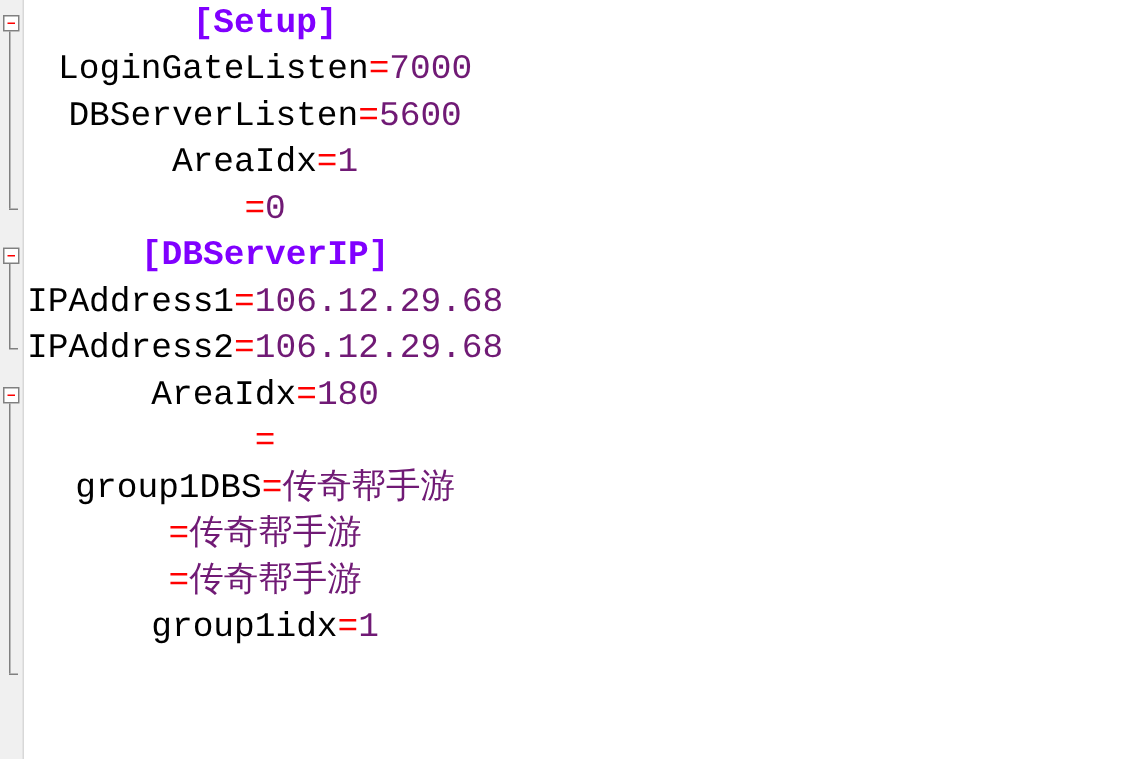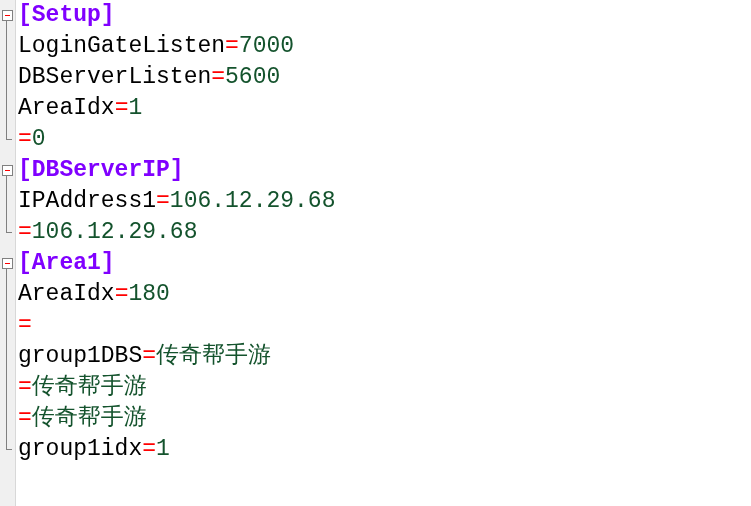--- a/index.html
+++ b/index.html
@@ -63,33 +63,34 @@
     position: absolute;
     left: 17px;
     top: 0;
     white-space: nowrap;
   }
   .line {
     height: 31px;
     display: flex;
     align-items: center;
     padding-left: 1px;
+    justify-content: center;
   }
   .section {
     color: #8000ff;
     font-weight: bold;
   }
   .key {
     color: #000000;
   }
   .eq {
     color: #ff0000;
   }
   .val {
-    color: #14532d;
+    color: #701a75;
   }
 </style>
 </head>
 <body>
 
 <div class="editor">
 
   <div class="gutter">
 
     <div class="fold-box" style="top:10px;">
@@ -138,27 +139,25 @@
 
     <div class="line">
       <span class="section">[DBServerIP]</span>
     </div>
     <div class="line">
       <span class="key">IPAddress1</span>
         <span class="eq">=</span>
         <span class="val">106.12.29.68</span>
     </div>
     <div class="line">
+      <span class="key">IPAddress2</span>
         <span class="eq">=</span>
         <span class="val">106.12.29.68</span>
     </div>
 
-    <div class="line">
-      <span class="section">[Area1]</span>
-    </div>
     <div class="line">
       <span class="key">AreaIdx</span>
         <span class="eq">=</span>
         <span class="val">180</span>
     </div>
     <div class="line">
         <span class="eq">=</span>
         <span class="val"></span>
     </div>
     <div class="line">

